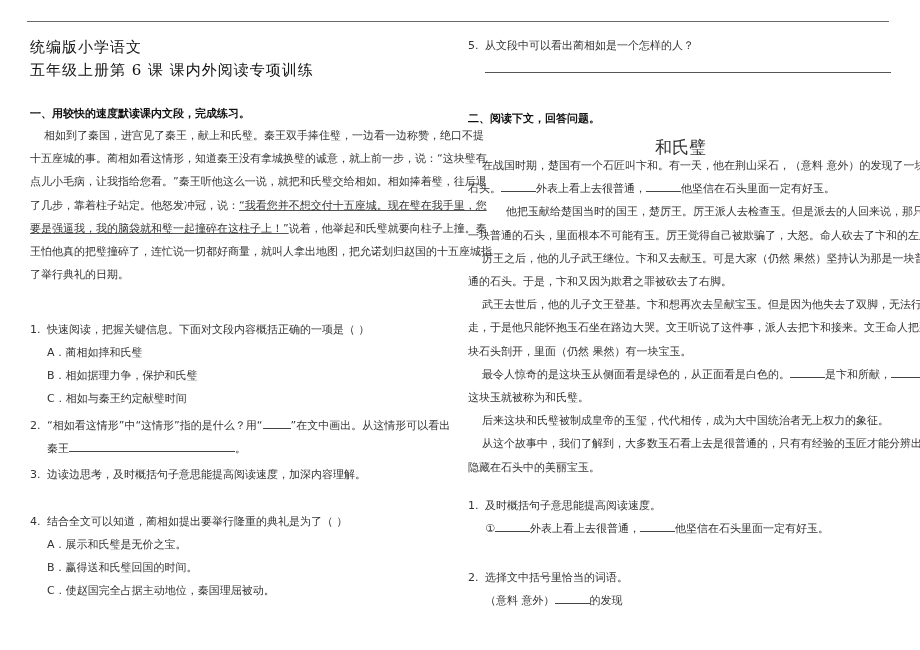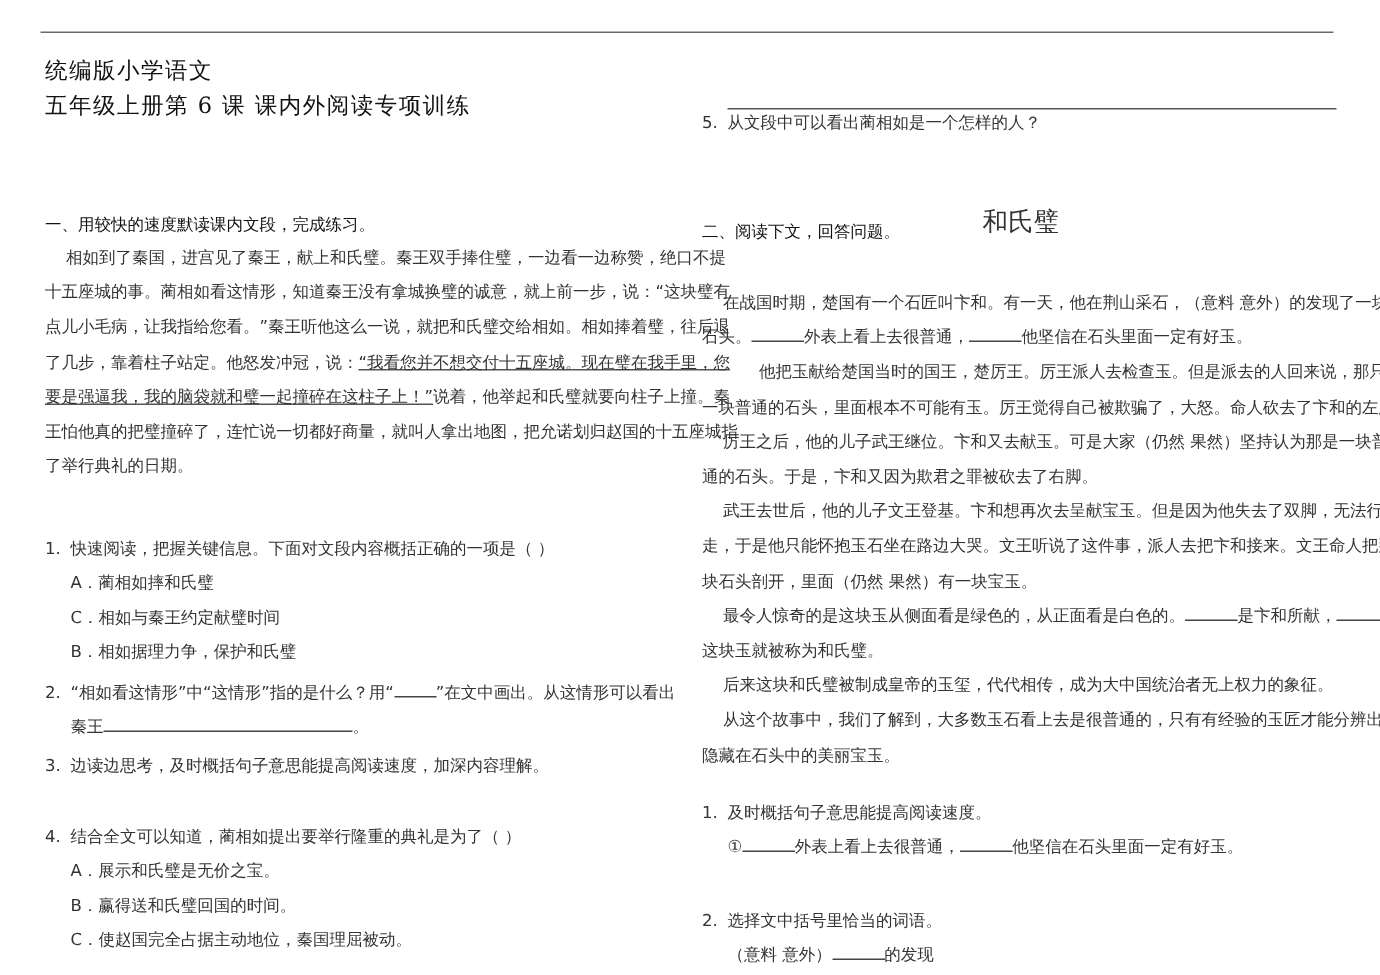--- a/index.html
+++ b/index.html
@@ -17,22 +17,22 @@
   .col-right { left: 468px; width: 425px; }
 
   .title1, .title2 {
     position: absolute; left: 0; width: 420px; 
     font-family: "DejaVu Serif", "Liberation Serif", serif;
     color: #111; letter-spacing: 1px;
   }
   .title1 { top: 38px; font-size: 15px; }
   .title2 { top: 61px; font-size: 15px; }
 
-  .abs { position: absolute; left: 0; white-space: nowrap; margin-top: 36px; }
-  .sec-head { font-size: 11px; font-weight: normal; color: #111; }
+  .abs { position: absolute; left: 0; white-space: nowrap; }
+  .sec-head { font-size: 11px; font-weight: bold; color: #111; }
   .para { font-size: 11px; line-height: 23.2px; color: #333; }
   .para p { margin: 0; white-space: nowrap; }
   .ind { padding-left: 14px; }
   .ind2 { padding-left: 38px; }
   .u { text-decoration: underline; text-decoration-color: #555; }
 
   .q { font-size: 11px; color: #333; line-height: 23px; }
   .qnum { display: inline-block; width: 17px; }
   .opt { padding-left: 17px; }
   .blank { display: inline-block; border-bottom: 1px solid #444; height: 11px; vertical-align: baseline; }
@@ -57,22 +57,22 @@
     <p>点儿小毛病，让我指给您看。”秦王听他这么一说，就把和氏璧交给相如。相如捧着璧，往后退</p>
     <p><span>了几步，靠着柱子站定。他怒发冲冠，说：</span><span class="u">“我看您并不想交付十五座城。现在璧在我手里，您</span></p>
     <p><span class="u">要是强逼我，我的脑袋就和璧一起撞碎在这柱子上！”</span><span>说着，他举起和氏璧就要向柱子上撞。秦</span></p>
     <p>王怕他真的把璧撞碎了，连忙说一切都好商量，就叫人拿出地图，把允诺划归赵国的十五座城指</p>
     <p>了举行典礼的日期。</p>
   </div>
 
   <div class="abs q" style="top:318px;">
     <div><span class="qnum">1.</span><span>快速阅读，把握关键信息。下面对文段内容概括正确的一项是（        ）</span></div>
     <div class="opt">A．蔺相如摔和氏璧</div>
+    <div class="opt">B．相如据理力争，保护和氏璧</div>
     <div class="opt">C．相如与秦王约定献璧时间</div>
-    <div class="opt">B．相如据理力争，保护和氏璧</div>
   </div>
 
   <div class="abs q" style="top:414px;">
     <div><span class="qnum">2.</span><span>“相如看这情形”中“这情形”指的是什么？用“</span><span class="blank" style="width:28px;"></span><span>”在文中画出。从这情形可以看出</span></div>
     <div class="opt"><span>秦王</span><span class="blank" style="width:166px;"></span><span>。</span></div>
   </div>
 
   <div class="abs q" style="top:463px;">
     <div><span class="qnum">3.</span><span>边读边思考，及时概括句子意思能提高阅读速度，加深内容理解。</span></div>
   </div>

